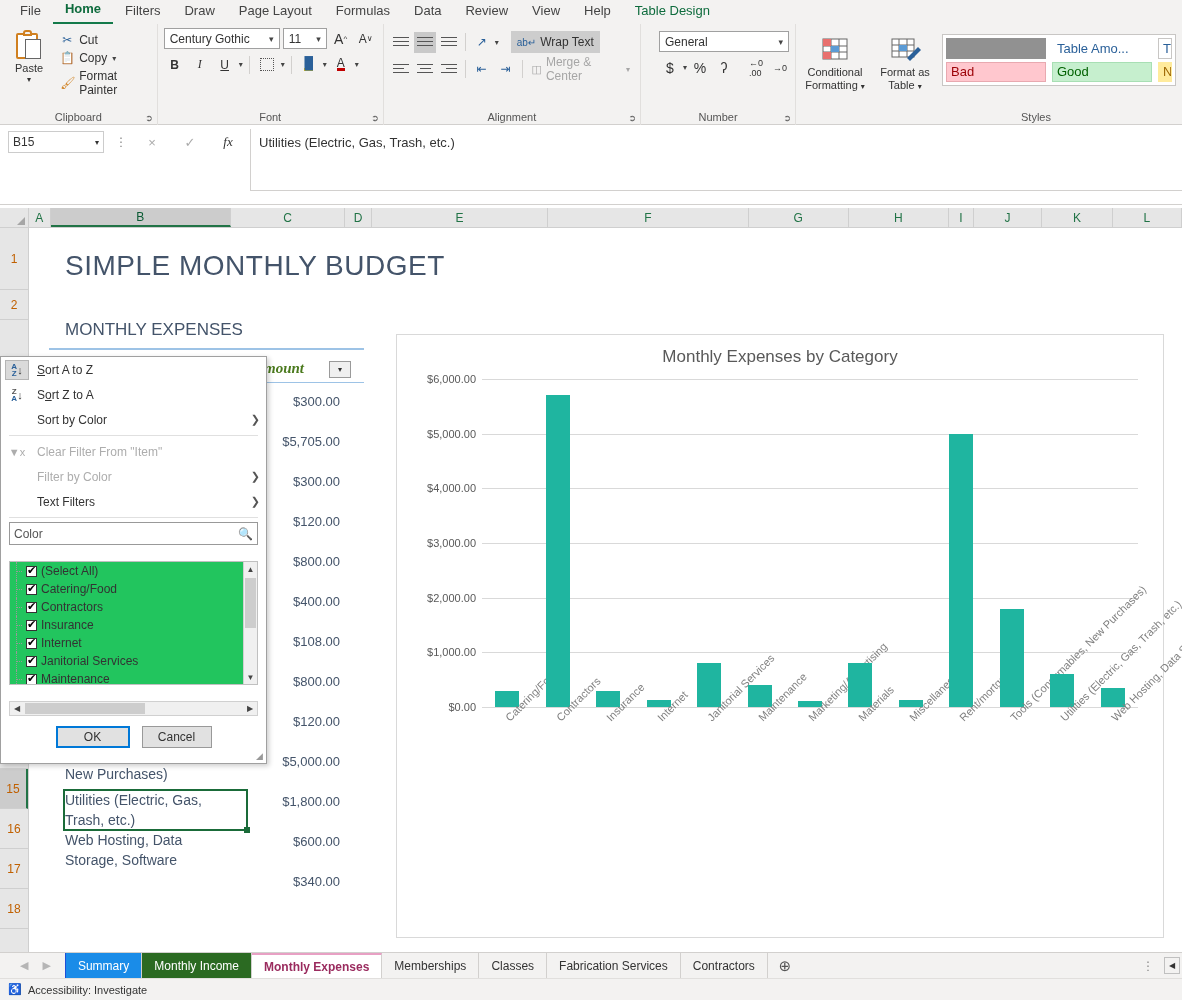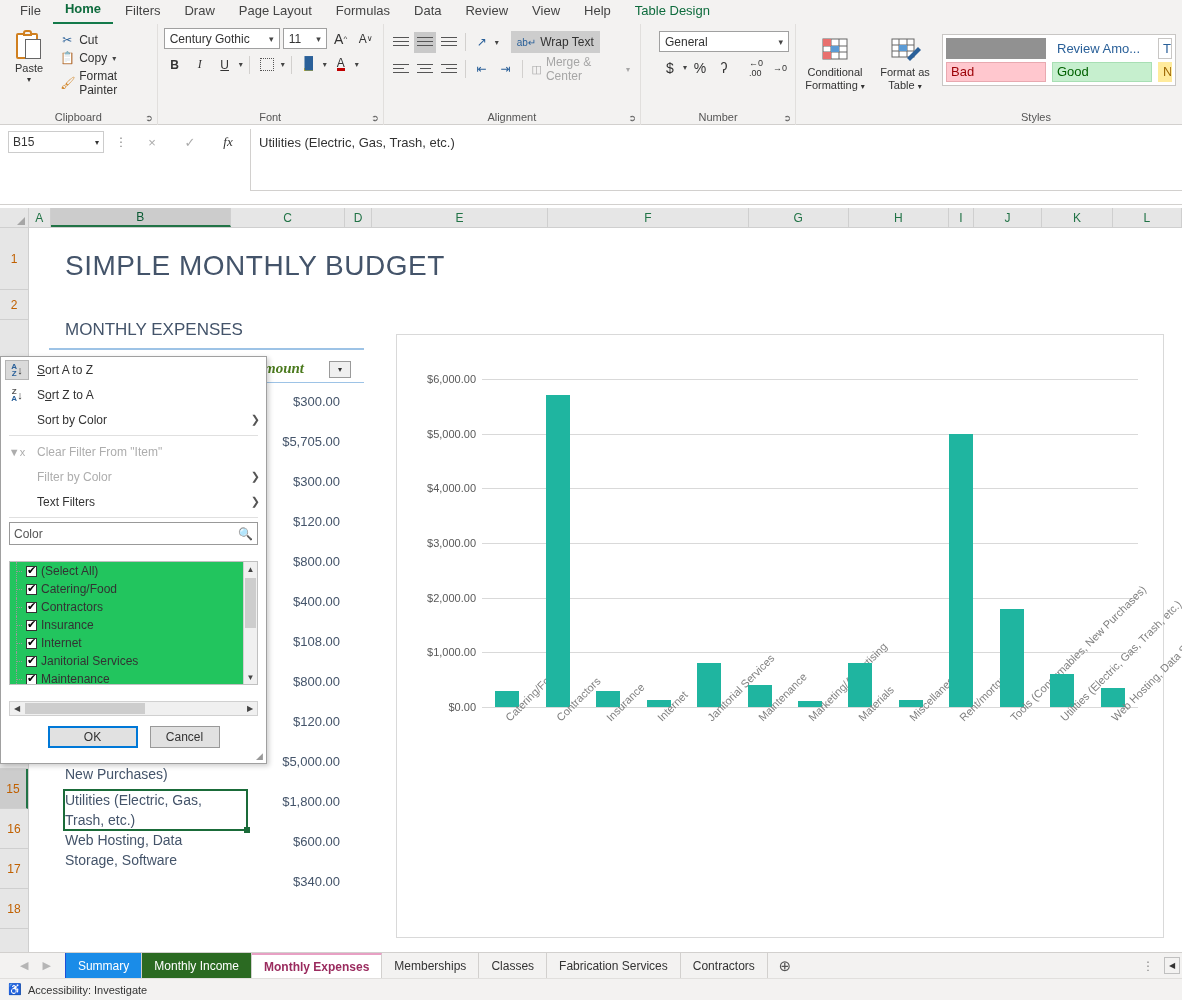--- a/index.html
+++ b/index.html
@@ -171,21 +171,21 @@
   #fm-vscroll { position:absolute; right:0; top:0; width:14px; bottom:0; background:#f0f0f0;
      border-left:1px solid #d0d0d0; }
   .sb-arrow { height:14px; display:flex; align-items:center; justify-content:center;
      font-size:8px; color:#444; }
   #fm-vthumb { position:absolute; left:1px; right:1px; top:16px; height:50px; background:#cdcdcd; }
   #fm-hscroll { margin:2px 8px 0; height:15px; background:#f0f0f0; border:1px solid #d0d0d0;
      position:relative; display:flex; align-items:center; }
   .hs-arrow { width:14px; text-align:center; font-size:8px; color:#444; }
   #fm-hthumb { position:absolute; left:15px; width:120px; top:1px; bottom:1px; background:#cdcdcd; }
   #fm-buttons { display:flex; justify-content:center; gap:12px; margin-top:10px; }
-  .fm-ok { width:90px; height:22px; border:2px solid #0078d7; background:#e1e1e1;
+  .fm-ok { width:74px; height:22px; border:2px solid #0078d7; background:#e1e1e1;
      display:flex; align-items:center; justify-content:center; font-size:12px; }
   .fm-cancel { width:70px; height:22px; border:1px solid #999; background:#e1e1e1;
      display:flex; align-items:center; justify-content:center; font-size:12px; }
   #fm-grip { position:absolute; right:3px; bottom:2px; font-size:9px; color:#999; }
   .sortaz { font-size:9px; line-height:7px; text-align:center; }
   .sortaz b { color:#2a6099; display:block; font-size:8px; }
 
   
   #chart { position:absolute; left:396px; top:334px; width:768px; height:604px;
      background:#fff; border:1px solid #d9d9d9; }
@@ -447,21 +447,21 @@
         </div>
         <div>Format as</div>
         <div><span>Table</span> <span style="font-size:8px;">▾</span></div>
       </div>
       <div class="style-gallery">
         <div class="sg-col">
           <div class="sg-cell" style="background:#919191;"></div>
           <div class="sg-cell" style="background:#ffc7ce;color:#9c0006;border-color:#e8a9b0;">Bad</div>
         </div>
         <div class="sg-col">
-          <div class="sg-cell" style="color:#2a6099;">Review Amo...</div>
+          <div class="sg-cell" style="color:#2a6099;">Table Amo...</div>
           <div class="sg-cell" style="background:#c6efce;color:#006100;border-color:#a8dfb4;">Good</div>
         </div>
         <div class="sg-col" style="width:20px;">
           <div class="sg-cell" style="border:1px solid #c8c6c4;color:#2a6099;">T</div>
           <div class="sg-cell" style="background:#ffeb9c;color:#9c6500;">N</div>
         </div>
       </div>
     </div>
     <div class="rgroup-label" style="left:140px;right:auto;width:200px;">Styles</div>
   </div>
@@ -657,20 +657,21 @@
   </div>
 
   <div id="fm-buttons">
     <div class="fm-ok">OK</div>
     <div class="fm-cancel">Cancel</div>
   </div>
   <div id="fm-grip">◢</div>
 </div>
 
 <div id="chart">
+  <div id="chart-title">Monthly Expenses by Category</div>
   <div id="plot">
       <div class="gl" style="top: 328px;"></div>
       <div class="ytick" style="top: 328px;">$0.00</div>
       <div class="gl" style="top: 273.333px;"></div>
       <div class="ytick" style="top: 273.333px;">$1,000.00</div>
       <div class="gl" style="top: 218.667px;"></div>
       <div class="ytick" style="top: 218.667px;">$2,000.00</div>
       <div class="gl" style="top: 164px;"></div>
       <div class="ytick" style="top: 164px;">$3,000.00</div>
       <div class="gl" style="top: 109.333px;"></div>

